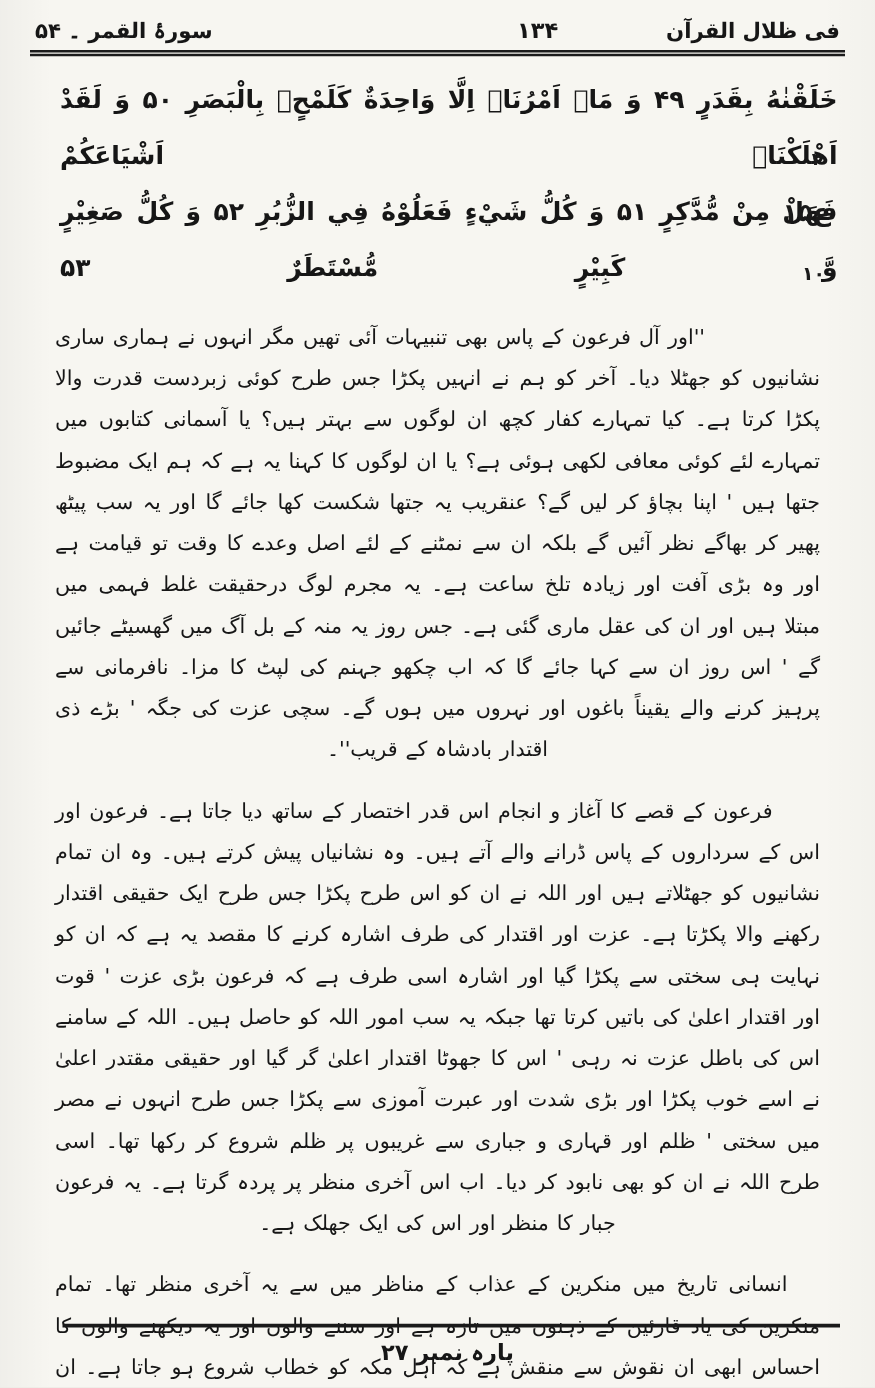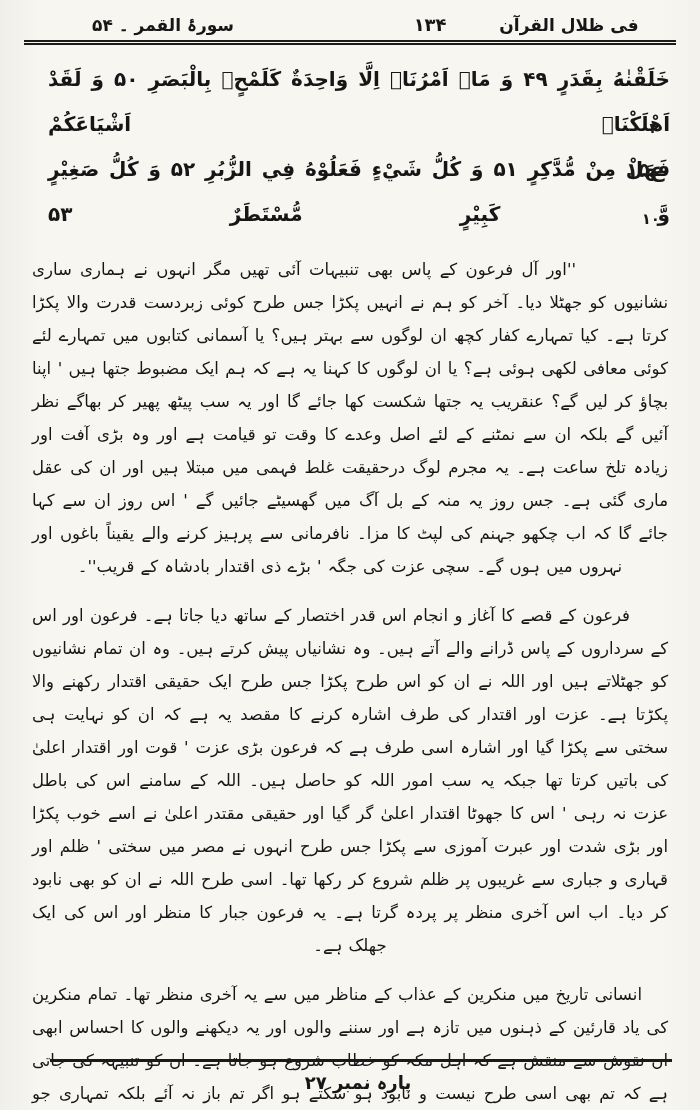--- a/index.html
+++ b/index.html
@@ -23,44 +23,44 @@
   }
   
   .header-row {
     display: flex;
     justify-content: space-between;
     align-items: baseline;
     font-size: 17px;
     font-weight: bold;
     padding: 4px 4px 0 4px;
   }
-  .header-row .h-right { width: 32%; text-align: center; }
+  .header-row .h-right { width: 32%; text-align: right; }
   .header-row .h-center { width: 30%; text-align: right; font-size: 18px; }
-  .header-row .h-left  { width: 32%; text-align: right; }
+  .header-row .h-left  { width: 32%; text-align: left; }
   .header-rule {
     margin-top: 5px;
     border-bottom: 5px double #1b1b1b;
   }
   
   .quran-top {
     padding: 12px 6px 2px 6px;
     margin-left: 18px;
   }
   .quran-top .qline {
     font-size: 20px;
     font-weight: bold;
     line-height: 45px;
     text-align: justify;
     text-align-last: justify;
     word-spacing: 2px;
   }
   .quran-top .qline.qline-3 { padding-right: 34px; }
   
   .urdu-para {
-    margin: 4px;
+    margin: 16px;
     padding: 0 4px;
     font-size: 16.5px;
     line-height: 33px;
     text-align: justify;
     text-align-last: center;
     word-spacing: 1px;
   }
   .urdu-para.translation { margin-top: 14px; text-indent: 92px; }
   .urdu-para.commentary-1 { margin-top: 16px; text-indent: 38px; }
   .urdu-para.commentary-2 { margin-top: 16px; text-indent: 26px; }

